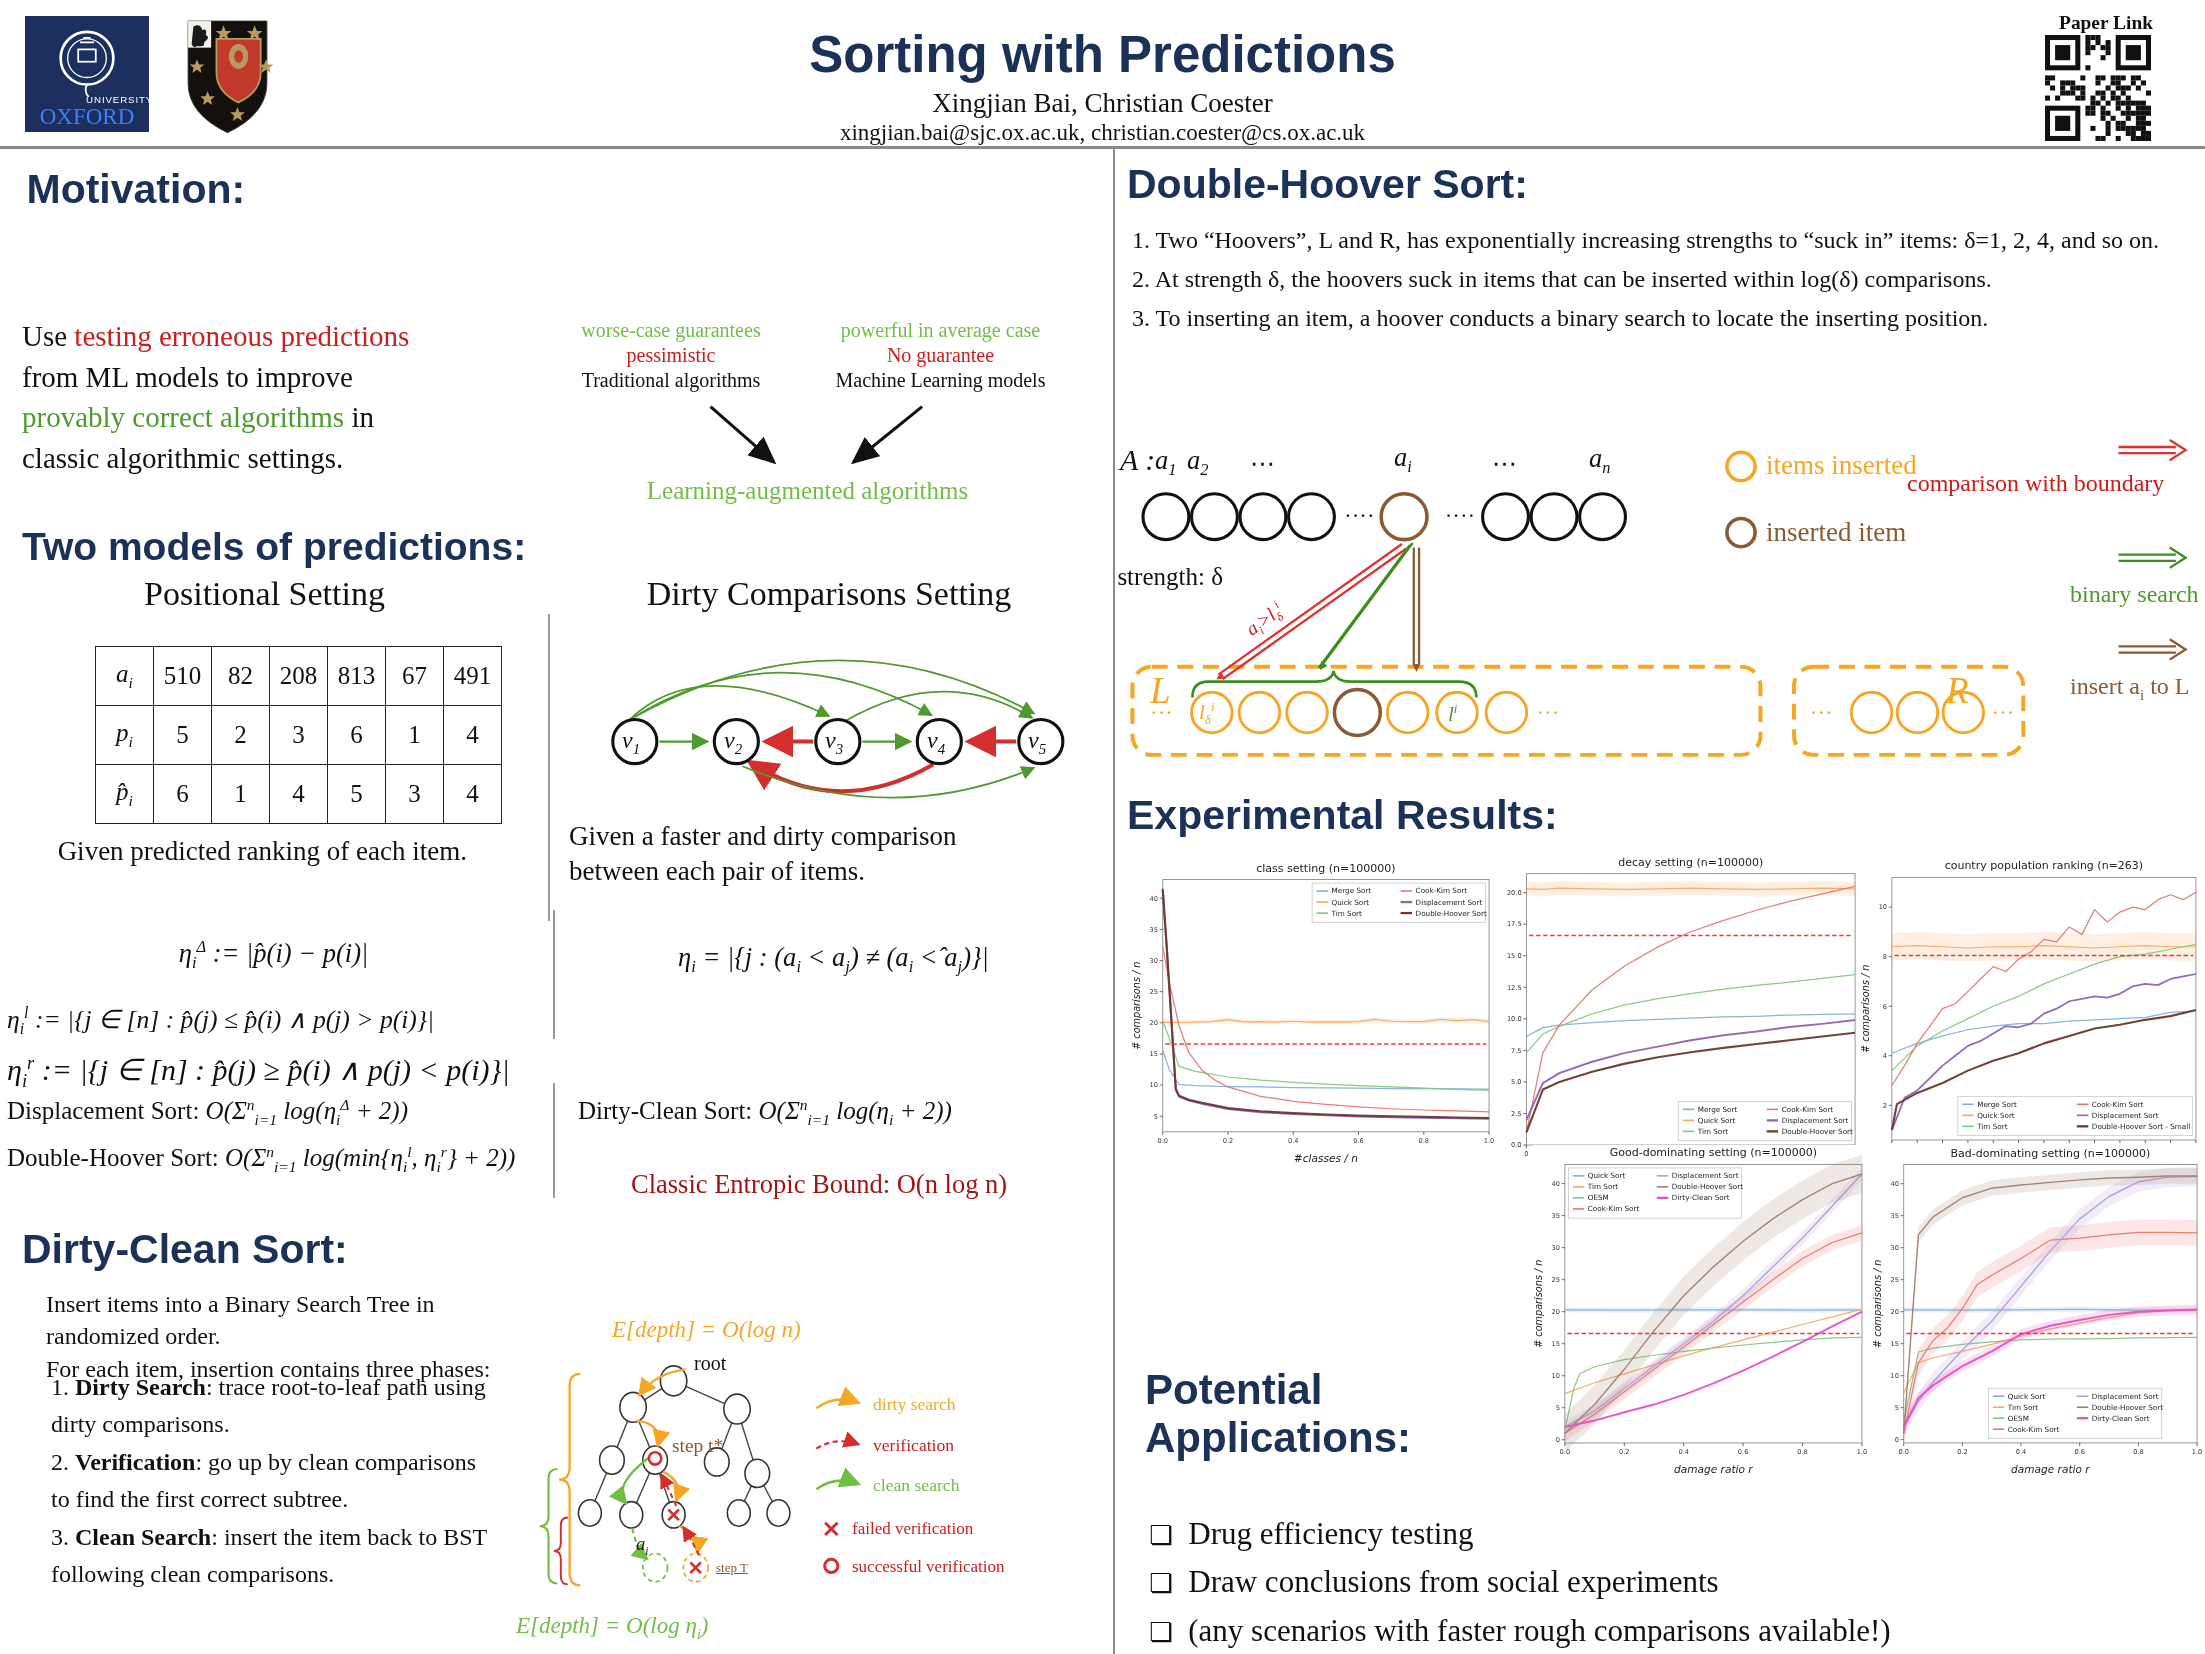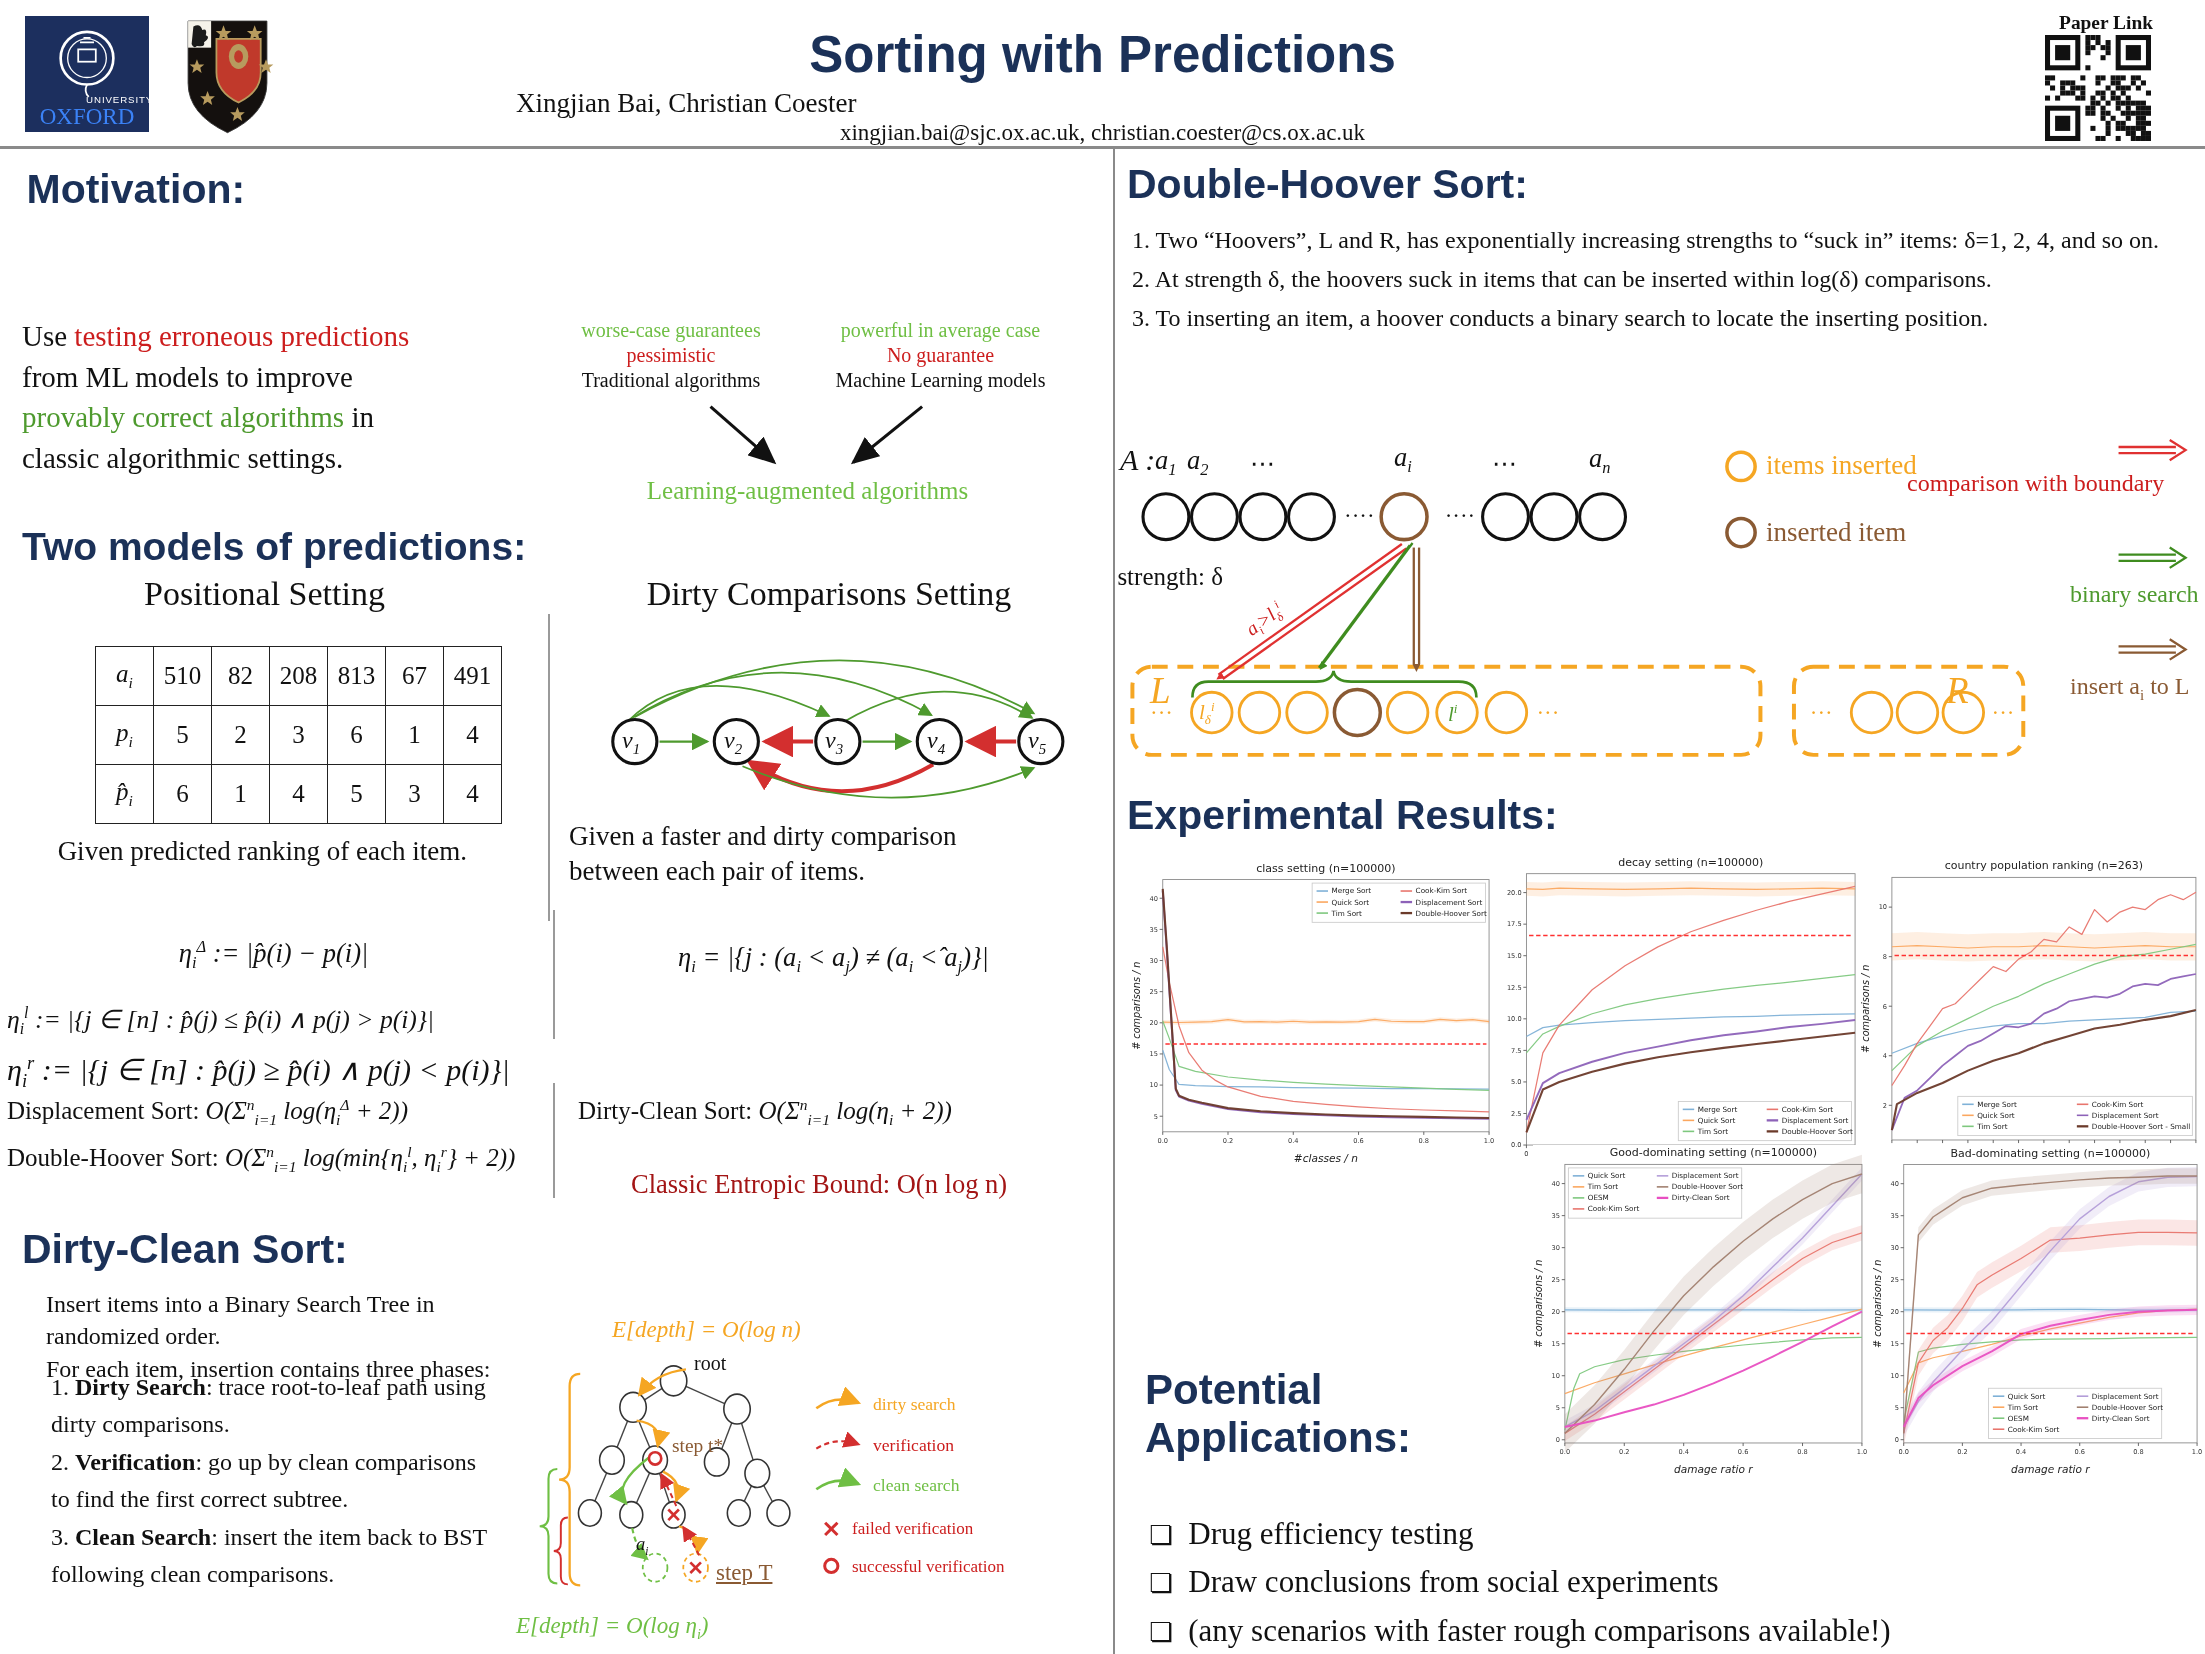--- a/index.html
+++ b/index.html
@@ -53,21 +53,21 @@
       <path d="M52,14 l3,8 8,0 -6,5 2,8 -7,-5 -7,5 2,-8 -6,-5 8,0 z" transform="scale(0.8) translate(8,2)"></path>
       <path d="M82,14 l3,8 8,0 -6,5 2,8 -7,-5 -7,5 2,-8 -6,-5 8,0 z" transform="scale(0.8) translate(22,2)"></path>
       <path d="M20,52 l3,8 8,0 -6,5 2,8 -7,-5 -7,5 2,-8 -6,-5 8,0 z" transform="scale(0.75) translate(4,16)"></path>
       <path d="M100,52 l3,8 8,0 -6,5 2,8 -7,-5 -7,5 2,-8 -6,-5 8,0 z" transform="scale(0.75) translate(28,16)"></path>
       <path d="M30,88 l3,8 8,0 -6,5 2,8 -7,-5 -7,5 2,-8 -6,-5 8,0 z" transform="scale(0.75) translate(10,28)"></path>
       <path d="M65,104 l3,8 8,0 -6,5 2,8 -7,-5 -7,5 2,-8 -6,-5 8,0 z" transform="scale(0.75) translate(20,36)"></path>
     </g>
   </svg>
 
   <div class="abs" style="left:529px;top:25px;width:1147px;text-align:center;font-family:'Liberation Sans',sans-serif;font-weight:bold;font-size:51px;color:#1b3158;">Sorting with Predictions</div>
-  <div class="abs" style="left:516px;top:88px;width:1147px;text-align:left;font-size:27px;">Xingjian Bai, Christian Coester</div>
+  <div class="abs" style="left:529px;top:88px;width:1147px;text-align:center;font-size:27px;">Xingjian Bai, Christian Coester</div>
   <div class="abs" style="left:529px;top:120px;width:1147px;text-align:center;font-size:23px;">xingjian.bai@sjc.ox.ac.uk, christian.coester@cs.ox.ac.uk</div>
 
   <div class="abs" style="left:2040px;top:12.4px;width:132px;text-align:center;font-family:'Liberation Serif',serif;font-weight:bold;font-size:19.4px;">Paper Link</div>
   <div class="abs qr" style="left:2045px;top:35px;width:106px;height:106px;"><svg width="106" height="106" viewBox="0 0 120 120">
         <rect x="0" y="0" width="120" height="120" fill="#fff"></rect>
         <rect x="45.714285714285715" y="0" width="5.714285714285714" height="5.714285714285714" fill="#111"></rect>
         <rect x="51.42857142857143" y="0" width="5.714285714285714" height="5.714285714285714" fill="#111"></rect>
         <rect x="57.142857142857146" y="0" width="5.714285714285714" height="5.714285714285714" fill="#111"></rect>
         <rect x="45.714285714285715" y="5.714285714285714" width="5.714285714285714" height="5.714285714285714" fill="#111"></rect>
         <rect x="57.142857142857146" y="5.714285714285714" width="5.714285714285714" height="5.714285714285714" fill="#111"></rect>
@@ -394,21 +394,21 @@
       <g stroke="#d32f2f" stroke-width="3.4">
           <line x1="390" y1="246" x2="404" y2="260"></line>
           <line x1="404" y1="246" x2="390" y2="260"></line>
         </g>
       <circle cx="397" cy="295" r="7.5" fill="none" stroke="#d32f2f" stroke-width="3.4"></circle>
     </svg>
     <div class="abs c-orange math" style="left:131px;top:10.6px;font-size:23px;">E[depth] = O(log n)</div>
     <div class="abs c-green2 math" style="left:35px;top:307px;font-size:23px;">E[depth] = O(log η<sub>i</sub>)</div>
     <div class="abs" style="left:213px;top:46px;font-size:20px;">root</div>
     <div class="abs c-brown" style="left:191px;top:129px;font-size:19.4px;">step t*</div>
-    <div class="abs c-brown" style="left:235px;top:254px;font-size:23px;text-decoration:underline;">step T</div>
+    <div class="abs c-brown" style="left:235px;top:254px;font-size:13px;text-decoration:underline;">step T</div>
     <div class="abs math" style="left:155px;top:228px;font-size:18.5px;">a<sub>i</sub></div>
     <div class="abs c-orange legend-text" style="left:392px;top:88px;">dirty search</div>
     <div class="abs c-red legend-text" style="left:392px;top:129px;">verification</div>
     <div class="abs c-green2 legend-text" style="left:392px;top:169px;">clean search</div>
     <div class="abs c-red" style="left:371px;top:213px;font-size:17px;">failed verification</div>
     <div class="abs c-red" style="left:371px;top:251px;font-size:17px;">successful verification</div>
   </div>
 
   <div class="abs h1" style="left:1127px;top:161px;">Double-Hoover Sort:</div>
   <div class="abs" style="left:1132px;top:221px;width:1067px;font-size:24px;line-height:1.62;">

